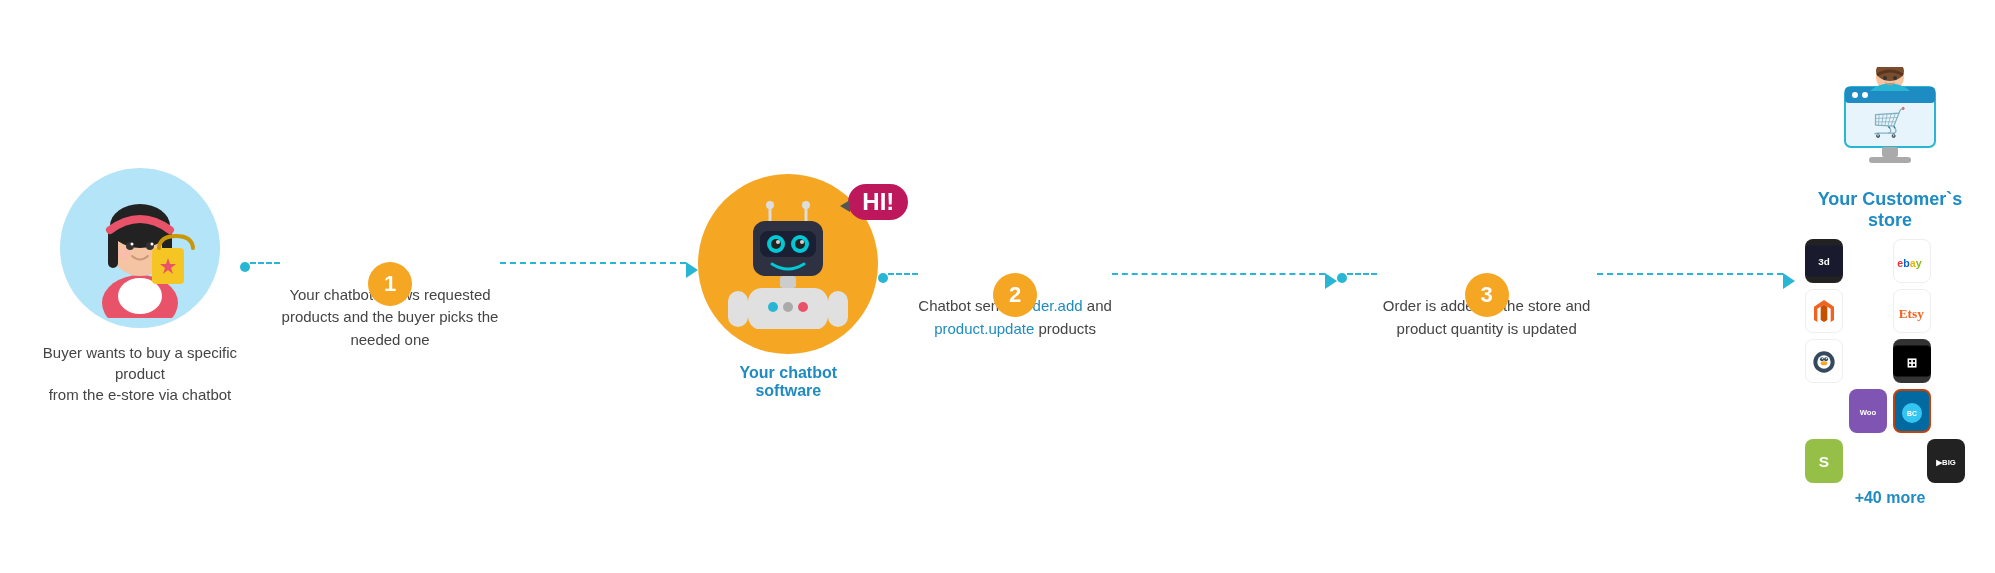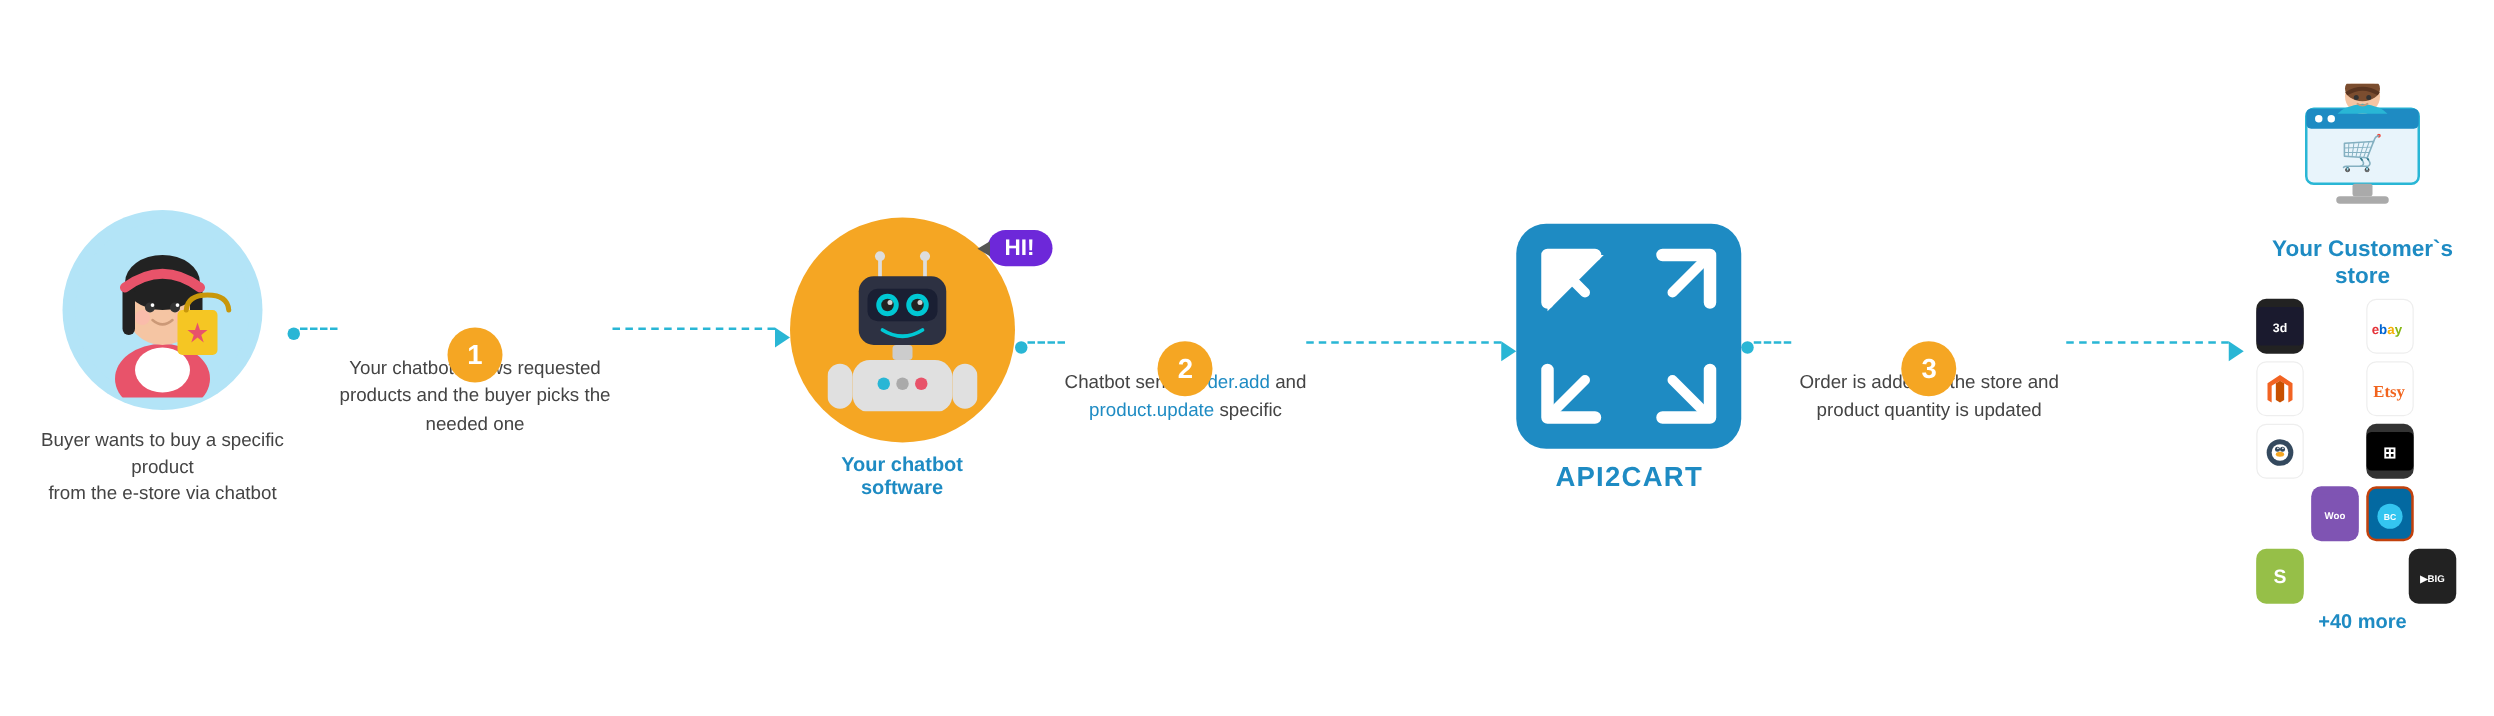--- a/index.html
+++ b/index.html
@@ -119,23 +119,23 @@
       font-size: 15px;
       color: #444;
       max-width: 220px;
       line-height: 1.5;
     }
     
     .hi-bubble {
       position: absolute;
       top: 10px;
       right: -30px;
-      background: #6d28d9;
+      background: #be185d;
       color: #fff;
-      font-size: 18px;
+      font-size: 24px;
       font-weight: bold;
       padding: 4px 14px;
       border-radius: 20px;
       z-index: 5;
     }
     .hi-bubble::after {
       content: '';
       position: absolute;
       bottom: 8px;
       left: -8px;
@@ -196,21 +196,21 @@
       align-items: center;
       width: 100%;
       justify-content: space-between;
     }
   </style>
 </head>
 <body>
 
 <div class="main-layout">
 
-  <div class="step-block" style="margin-left:30px;align-items:center;">
+  <div class="step-block" style="margin-left:40px;align-items:center;">
     <div class="buyer-circle">
 
       <svg viewBox="0 0 140 140" width="140" height="140">
 
         <circle cx="70" cy="70" r="70" fill="#b3e4f7"></circle>
 
         <ellipse cx="70" cy="125" rx="38" ry="28" fill="#e8536a"></ellipse>
 
         <ellipse cx="70" cy="118" rx="22" ry="18" fill="#fff"></ellipse>
 
@@ -302,50 +302,27 @@
   </div>
 
   <div class="connector-row" style="flex:1; align-items:flex-start; padding-top:70px;">
     <div class="dot"></div>
     <div class="dashed-line" style="width:30px; flex:none;"></div>
     <div style="display:flex; flex-direction:column; align-items:center;">
       <div style="display:flex; align-items:center;">
         <div class="step-num">2</div>
       </div>
       <div class="instruction-text" style="margin-top:8px; position:relative; top:-30px;">
-        <span>Chatbot sends </span><span style="color:#1e8bc3; font-weight:500;">order.add</span><span> and </span><br><span style="color:#1e8bc3; font-weight:500;">product.update</span><span> specific</span>
+        <span>Chatbot sends </span><span style="color:#1e8bc3; font-weight:500;">order.add</span><span> and </span><br><span style="color:#1e8bc3; font-weight:500;">product.update</span><span> products</span>
       </div>
     </div>
     <div class="dashed-line" style="flex:1;"></div>
     <div class="arrow-head"></div>
   </div>
 
-  <div class="step-block">
-    <div class="api2cart-logo">
-
-      <svg viewBox="0 0 150 150" width="150" height="150">
-
-        <polygon points="10,10 55,10 10,55" fill="white"></polygon>
-        <polygon points="10,10 30,10 10,30" fill="white"></polygon>
-
-        <path d="M10 10 L48 10 M10 10 L10 48" stroke="white" stroke-width="10" stroke-linecap="round"></path>
-        <path d="M10 10 L40 40" stroke="white" stroke-width="8" stroke-linecap="round"></path>
-
-        <path d="M140 10 L102 10 M140 10 L140 48" stroke="white" stroke-width="10" stroke-linecap="round"></path>
-        <path d="M140 10 L110 40" stroke="white" stroke-width="8" stroke-linecap="round"></path>
-
-        <path d="M10 140 L48 140 M10 140 L10 102" stroke="white" stroke-width="10" stroke-linecap="round"></path>
-        <path d="M10 140 L40 110" stroke="white" stroke-width="8" stroke-linecap="round"></path>
-
-        <path d="M140 140 L102 140 M140 140 L140 102" stroke="white" stroke-width="10" stroke-linecap="round"></path>
-        <path d="M140 140 L110 110" stroke="white" stroke-width="8" stroke-linecap="round"></path>
-      </svg>
-    </div>
-    <div class="api2cart-text">API2CART</div>
-  </div>
 
   <div class="connector-row" style="flex:1; align-items:flex-start; padding-top:70px;">
     <div class="dot"></div>
     <div class="dashed-line" style="width:30px; flex:none;"></div>
     <div style="display:flex; flex-direction:column; align-items:center;">
       <div style="display:flex; align-items:center;">
         <div class="step-num">3</div>
       </div>
       <div class="instruction-text" style="margin-top:8px; position:relative; top:-30px;">Order is added to the store and product quantity is updated</div>
     </div>

